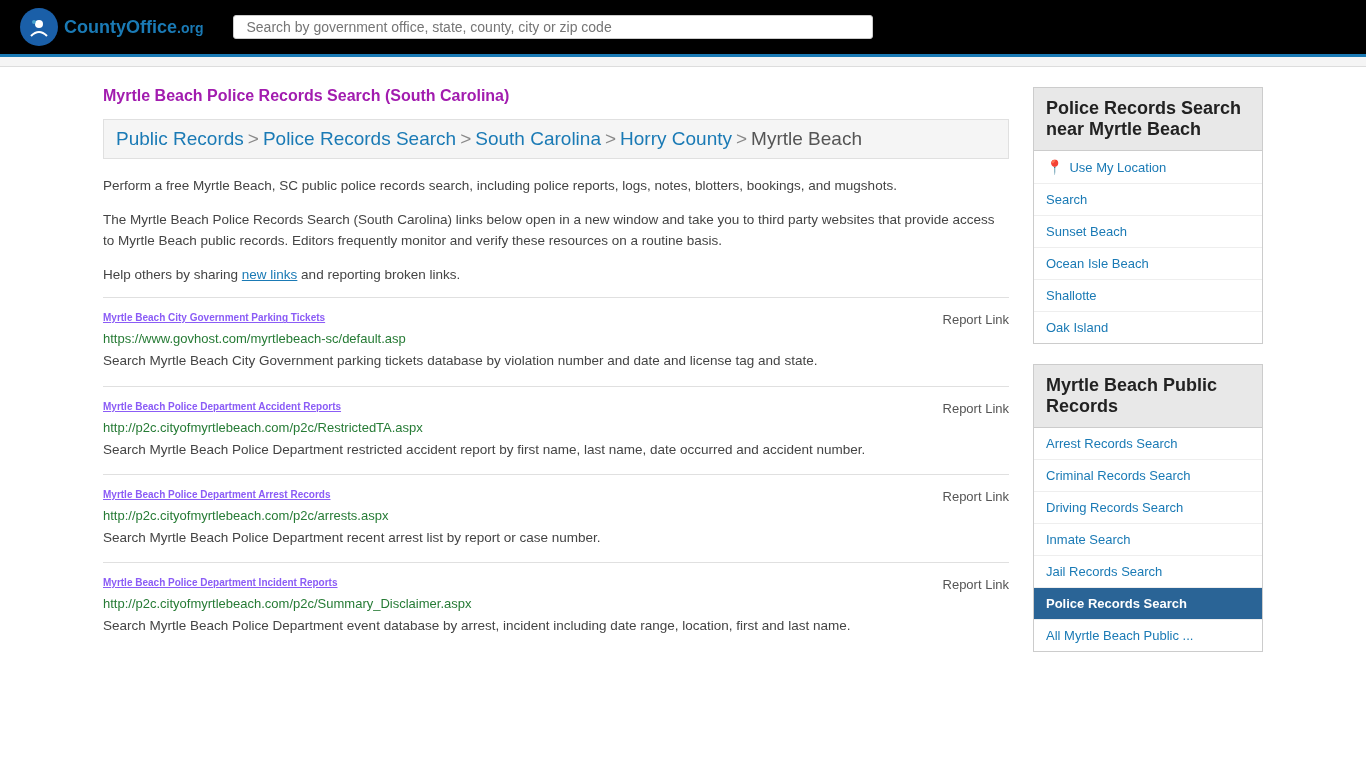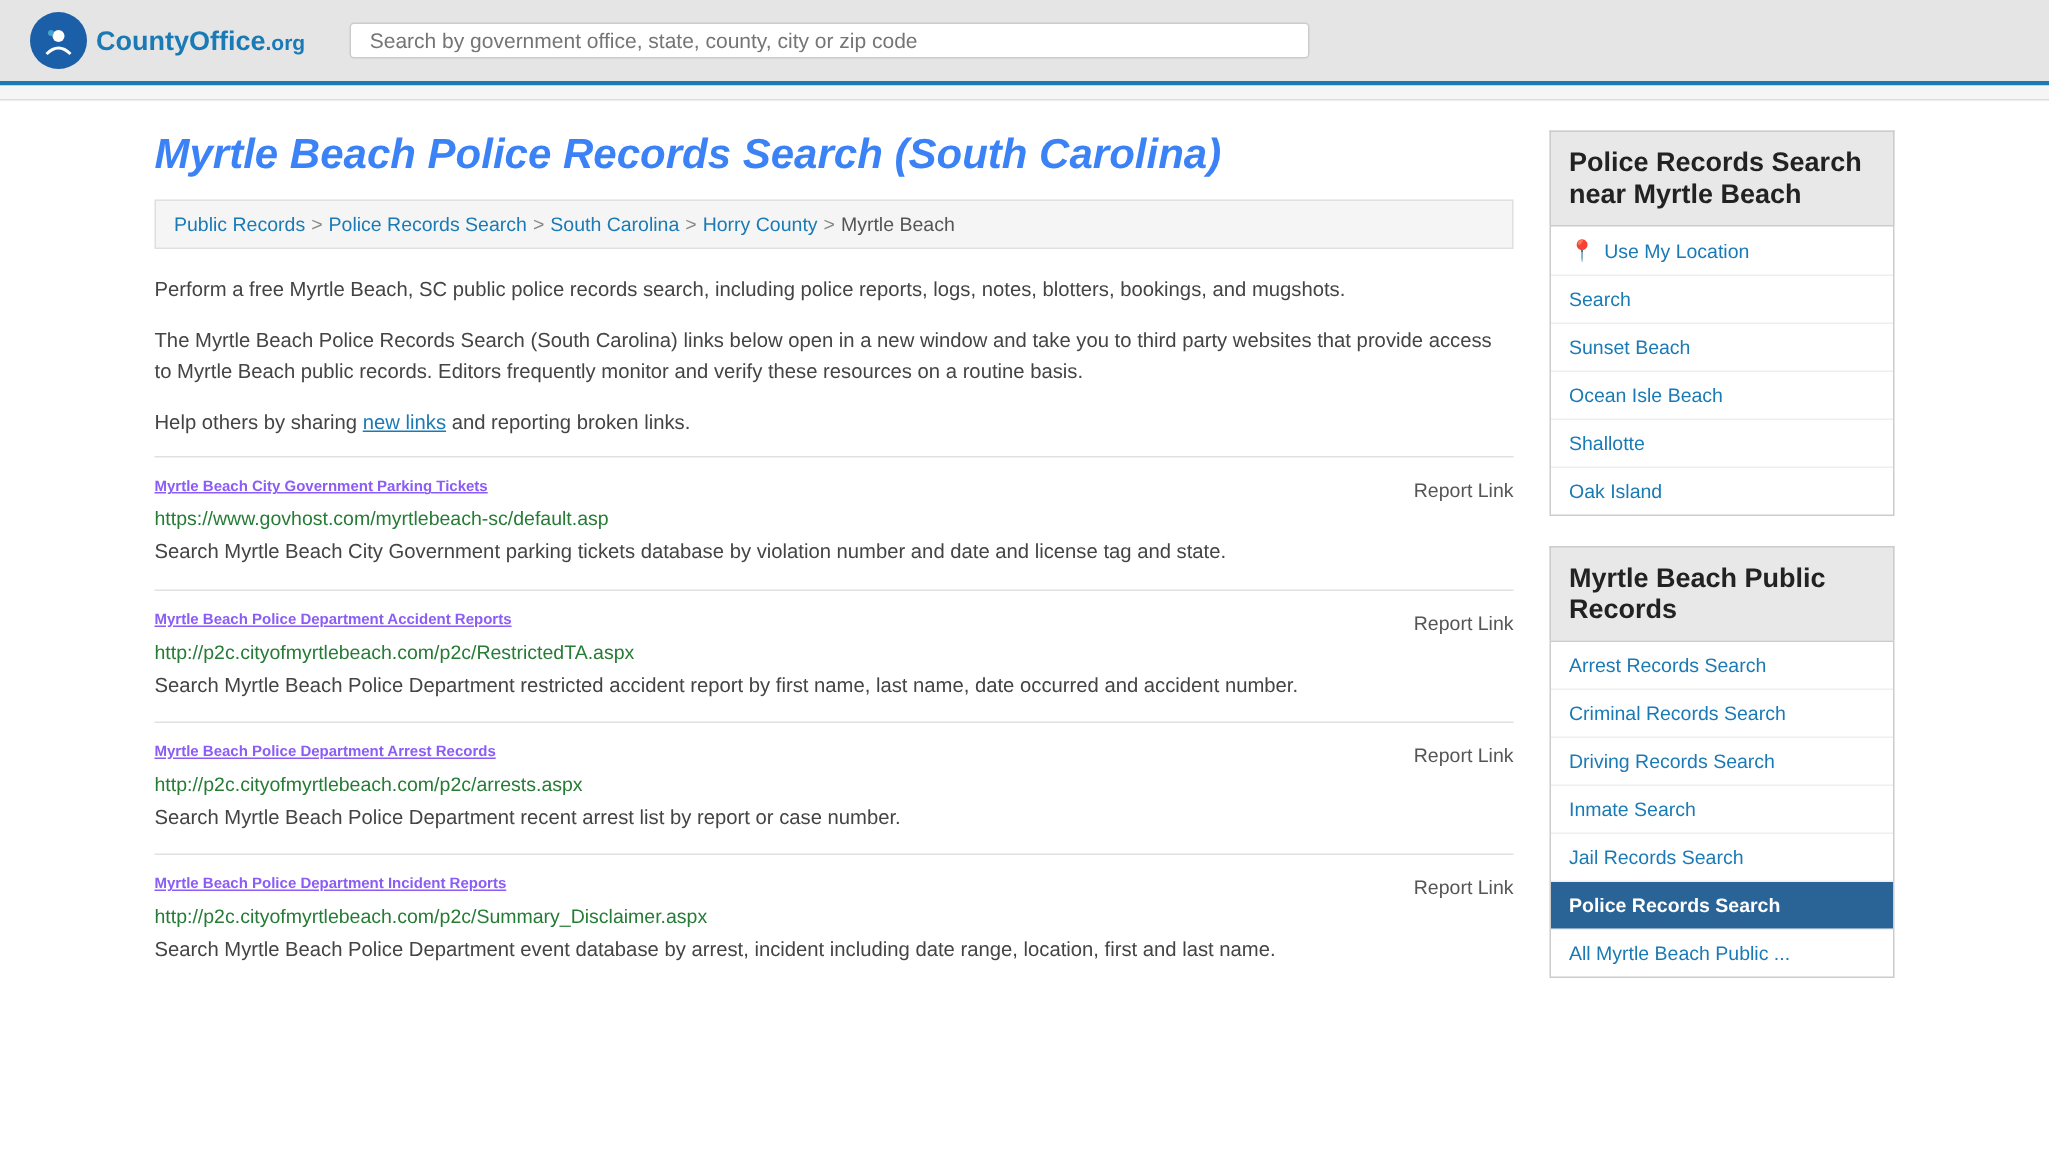--- a/index.html
+++ b/index.html
@@ -1,20 +1,20 @@
 <!DOCTYPE html>
 <html><head>
   <meta charset="utf-8">
   <style>
     * { box-sizing: border-box; margin: 0; padding: 0; }
     body { font-family: Arial, sans-serif; font-size: 14px; color: #333; background: #fff; }
 
     
     #header {
-      background: #e5e5e5;
+      background: #000000;
       border-bottom: 3px solid #1a7ab5;
       padding: 8px 20px;
       display: flex;
       align-items: center;
       gap: 30px;
     }
     #logo-area {
       display: flex;
       align-items: center;
       gap: 6px;
@@ -67,33 +67,32 @@
       display: flex;
       gap: 24px;
     }
 
     
     #content {
       flex: 1;
     }
 
     #page-title {
-      font-size: 28px;
-      font-weight: bold;
-      color: #3b82f6;
+      font-size: 16px;
+      font-weight: bold;
+      color: #a21caf;
       margin-bottom: 14px;
-      font-style: italic;
     }
 
     
     #breadcrumb {
       background: #f5f5f5;
       border: 1px solid #e0e0e0;
       padding: 8px 12px;
-      font-size: 13px;
+      font-size: 19px;
       color: #555;
       margin-bottom: 16px;
       display: flex;
       flex-wrap: wrap;
       align-items: center;
       gap: 4px;
     }
     .breadcrumb-link {
       color: #1a7ab5;
       text-decoration: none;

